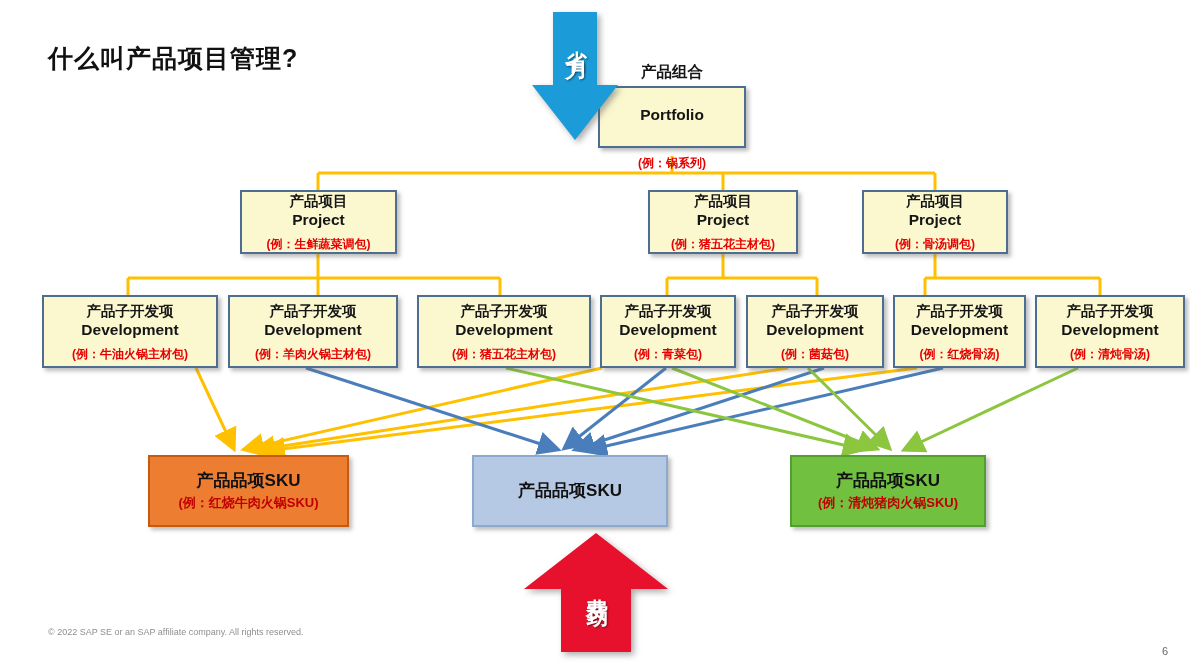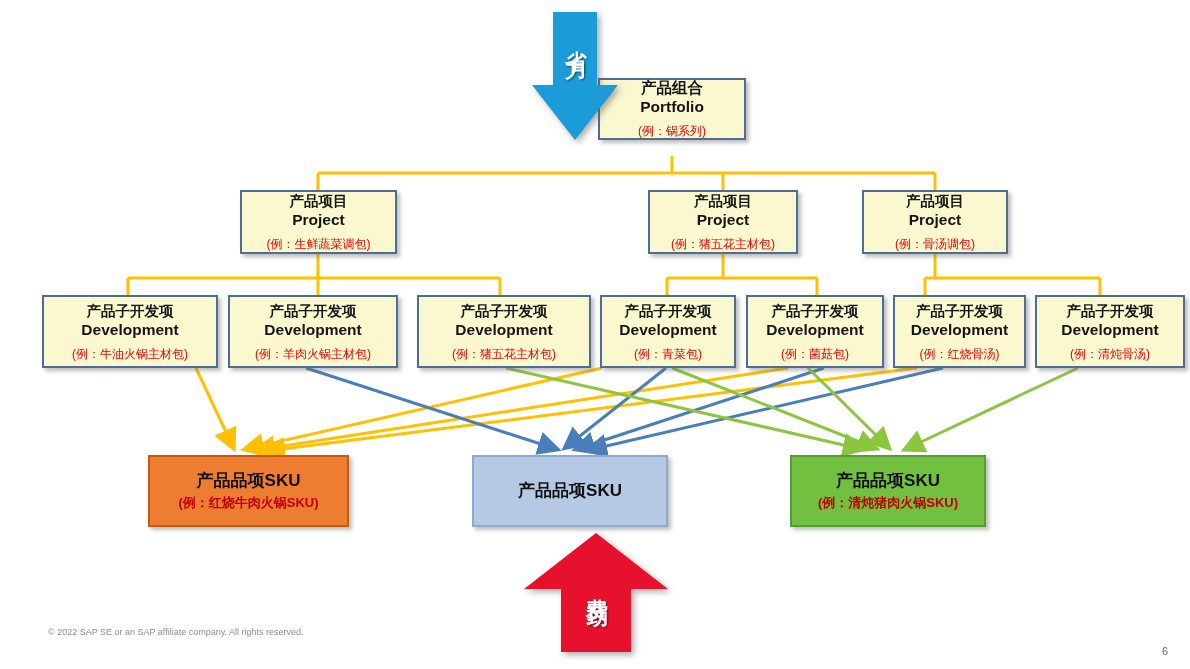--- a/index.html
+++ b/index.html
@@ -16,41 +16,42 @@
   .mk-y{fill:var(--connector-yellow);}
   .mk-b{fill:var(--arrow-blue);}
   .mk-g{fill:var(--arrow-green);}
   
   .node{position:absolute;z-index:2;box-sizing:border-box;text-align:center;
         box-shadow:3px 3px 4px rgba(110,110,110,.45);}
   .cream{background:var(--node-fill);border:2px solid var(--node-border);
          display:flex;flex-direction:column;justify-content:center;}
   .cream .l1{font-size:14.5px;font-weight:800;color:#151515;line-height:18px;}
   .cream .l2{font-size:15.5px;font-weight:800;color:#151515;line-height:19px;}
-  .cream .ex{font-size:12px;font-weight:400;color:var(--example-red);line-height:16px;margin-top:7px;}
+  .cream .ex{font-size:12px;font-weight:700;color:var(--example-red);line-height:16px;margin-top:7px;}
   .portfolio .l1{font-size:15.5px;}
   .sku{display:flex;flex-direction:column;justify-content:center;}
   .sku .l1{font-size:17px;font-weight:800;color:#111;line-height:22px;}
   .sku .ex{font-size:13px;font-weight:700;color:var(--sku-example-red);line-height:18px;margin-top:2px;}
   .sku-orange{background:var(--sku-orange-fill);border:2px solid var(--sku-orange-border);}
   .sku-blue{background:var(--sku-blue-fill);border:2px solid var(--sku-blue-border);}
   .sku-green{background:var(--sku-green-fill);border:2px solid var(--sku-green-border);}
   
   .bigarrow{position:absolute;left:0;top:0;z-index:3;overflow:visible;}
   .arrow-label{position:absolute;z-index:4;writing-mode:vertical-rl;text-orientation:upright;
                color:#fff;font-weight:800;font-size:22px;letter-spacing:7px;
                text-shadow:1px 1px 2px rgba(0,0,0,.45);}
   .footer{position:absolute;left:48px;top:627px;font-size:9px;color:#8f8f8f;z-index:2;}
   .pagenum{position:absolute;left:1162px;top:645px;font-size:11px;color:#666;z-index:2;}
 </style>
 </head>
 <body>
 
 <div class="slide">
 
+  <div class="title">什么叫产品项目管理?</div>
 
   <svg class="layer" width="1190" height="669" viewBox="0 0 1190 669">
     <defs>
       <marker id="my" markerWidth="8" markerHeight="8" refX="6" refY="4" orient="auto">
         <path class="mk-y" d="M0,0 L8,4 L0,8 z"></path>
       </marker>
       <marker id="mb" markerWidth="8" markerHeight="8" refX="6" refY="4" orient="auto">
         <path class="mk-b" d="M0,0 L8,4 L0,8 z"></path>
       </marker>
       <marker id="mg" markerWidth="8" markerHeight="8" refX="6" refY="4" orient="auto">
@@ -81,21 +82,21 @@
       <line class="ab" x1="943" y1="368" x2="589" y2="450" marker-end="url(#mb)"></line>
     </g>
     <g>
       <line class="ag" x1="506" y1="368" x2="861" y2="449" marker-end="url(#mg)"></line>
       <line class="ag" x1="672" y1="368" x2="875" y2="448" marker-end="url(#mg)"></line>
       <line class="ag" x1="808" y1="368" x2="888" y2="447" marker-end="url(#mg)"></line>
       <line class="ag" x1="1078" y1="368" x2="906" y2="449" marker-end="url(#mg)"></line>
     </g>
   </svg>
 
-  <div class="node cream portfolio" style="left:598px;top:78px;width:148px;height:62px;">
+  <div class="node cream portfolio" style="left:598px;top:86px;width:148px;height:62px;gap:24px;">
     <div class="l1">产品组合</div>
     <div class="l2">Portfolio</div>
     <div class="ex">(例：锅系列)</div>
   </div>
 
   <div class="node cream" style="left:240px;top:190px;width:157px;height:64px;">
     <div class="l1">产品项目</div>
     <div class="l2">Project</div>
     <div class="ex">(例：生鲜蔬菜调包)</div>
   </div>

